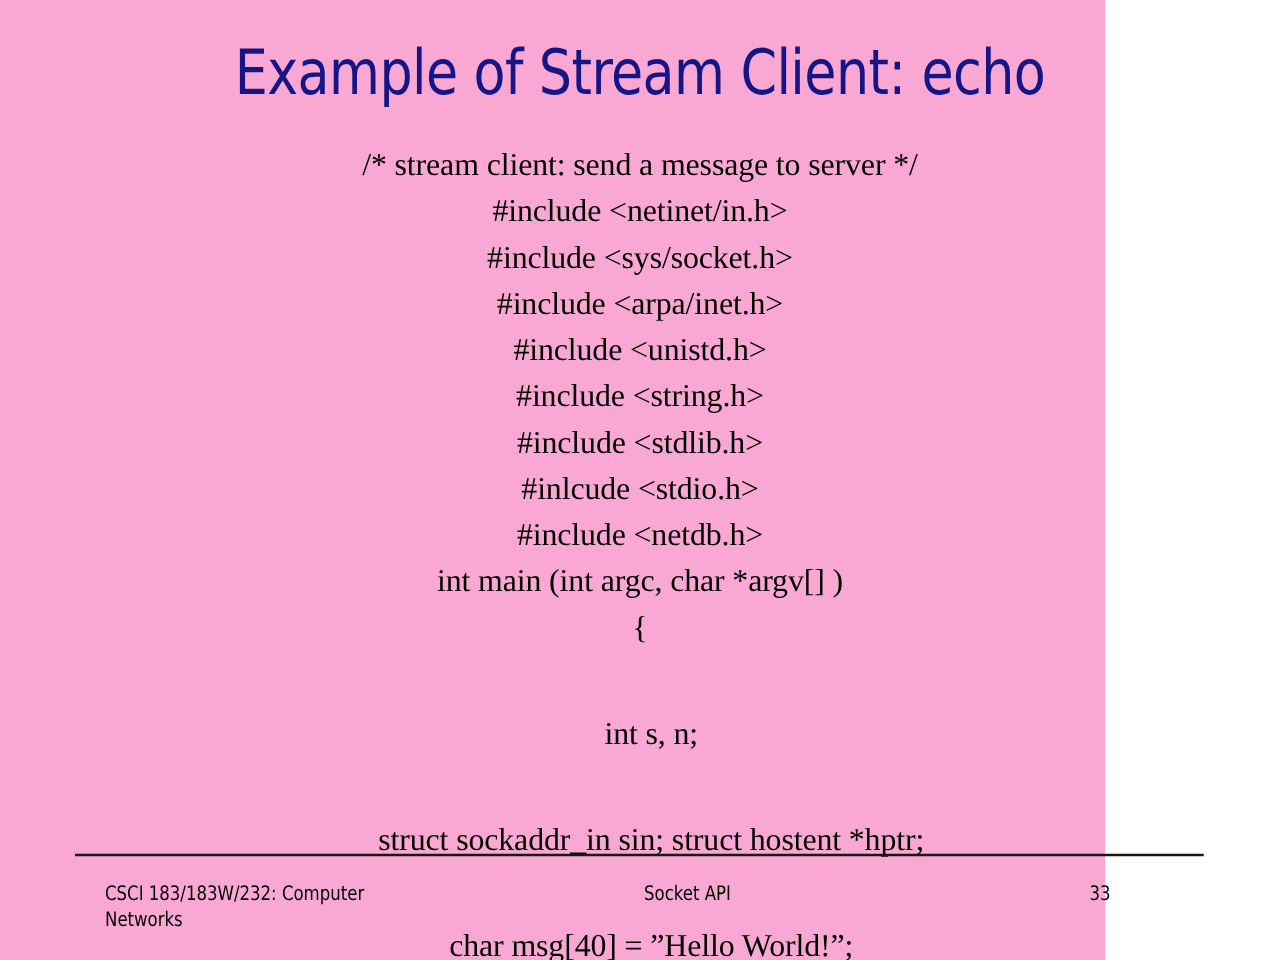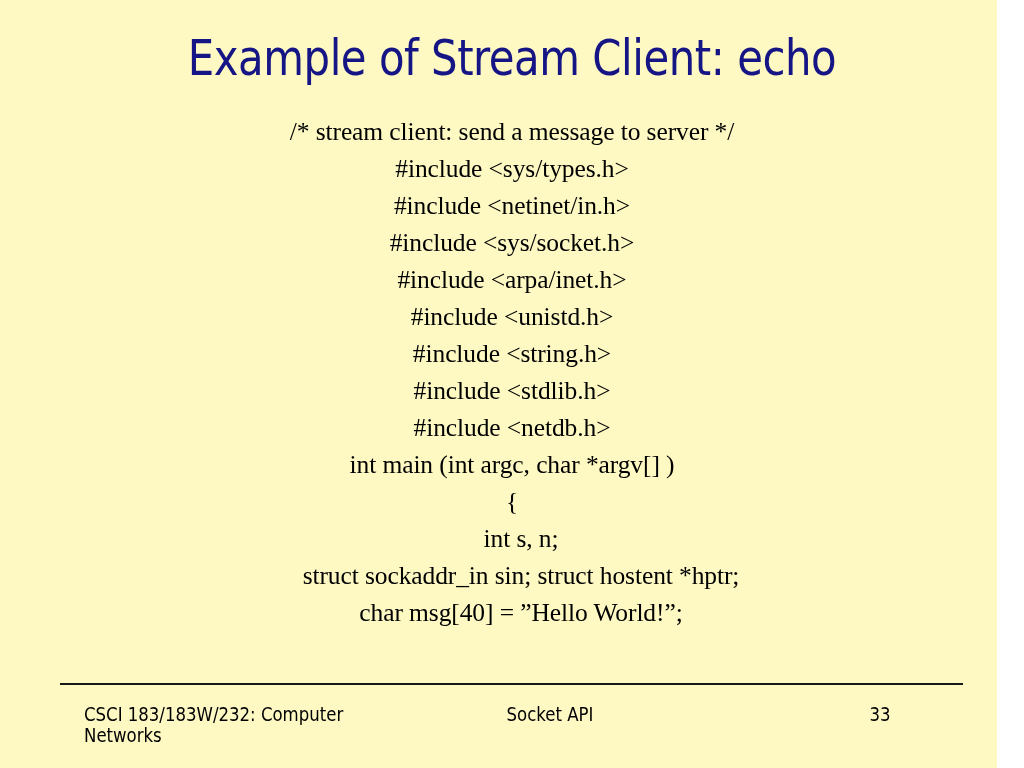--- a/index.html
+++ b/index.html
@@ -8,23 +8,23 @@
   }
   body {
     width: 1024px;
     height: 768px;
     background: #ffffff;
     font-family: "Liberation Serif", "DejaVu Serif", serif;
     overflow: hidden;
   }
   .slide {
     position: relative;
-    width: 997px;
+    width: 884px;
     height: 768px;
-    background: #fef9c3;
+    background: #f9a8d4;
     box-sizing: border-box;
   }
 
   
   .slide-title {
     position: absolute;
     left: 0;
     top: 28px;
     width: 1024px;
     text-align: center;
@@ -51,39 +51,40 @@
   .code-line {
     font-family: "Liberation Serif", "DejaVu Serif", serif;
     font-size: 25.5px;
     line-height: 37px;
     color: #000000;
     white-space: pre;
     letter-spacing: -0.1px;
   }
   .code-line.indent-1 {
     padding-left: 18px;
+    margin-top: 48px;
   }
 
   
   .footer-rule {
     position: absolute;
     left: 60px;
     top: 683px;
     width: 903px;
     height: 0;
     border-top: 2px solid #181818;
   }
   .footer {
     position: absolute;
     left: 60px;
     top: 700px;
     width: 903px;
     height: 60px;
     font-family: "DejaVu Sans", "Liberation Sans", sans-serif;
-    font-size: 20px;
+    font-size: 16px;
     line-height: 21px;
     color: #000000;
     text-decoration: underline;
   }
   .footer-left {
     position: absolute;
     left: 24px;
     top: 4px;
     width: 290px;
     text-align: left;
@@ -114,27 +115,27 @@
 </style>
 </head>
 <body>
 
 <div class="slide">
 
   <div class="slide-title">Example of Stream Client: echo</div>
 
   <div class="code-body">
     <div class="code-line">/* stream client: send a message to server */</div>
-    <div class="code-line">#include &lt;sys/types.h&gt;</div>
     <div class="code-line">#include &lt;netinet/in.h&gt;</div>
     <div class="code-line">#include &lt;sys/socket.h&gt;</div>
     <div class="code-line">#include &lt;arpa/inet.h&gt;</div>
     <div class="code-line">#include &lt;unistd.h&gt;</div>
     <div class="code-line">#include &lt;string.h&gt;</div>
     <div class="code-line">#include &lt;stdlib.h&gt;</div>
+    <div class="code-line">#inlcude &lt;stdio.h&gt;</div>
     <div class="code-line">#include &lt;netdb.h&gt;</div>
     <div class="code-line">int main (int argc, char *argv[] )</div>
     <div class="code-line">{</div>
     <div class="code-line indent-1">int s, n;</div>
     <div class="code-line indent-1">struct sockaddr_in sin; struct hostent *hptr;</div>
     <div class="code-line indent-1">char msg[40] = ”Hello World!”;</div>
   </div>
 
   <div class="footer-rule"></div>
 

